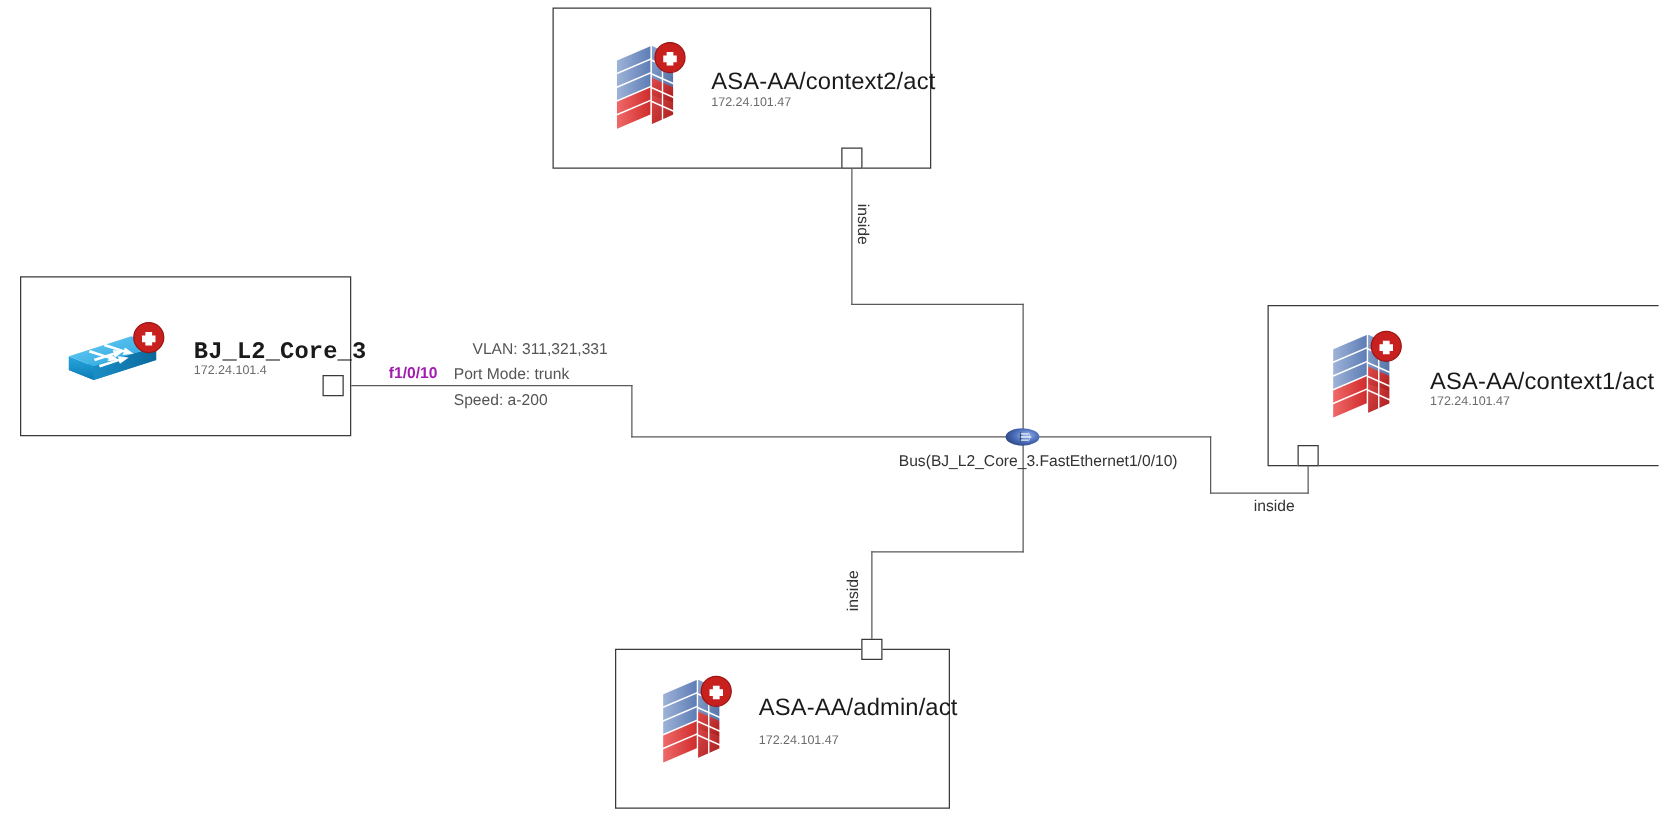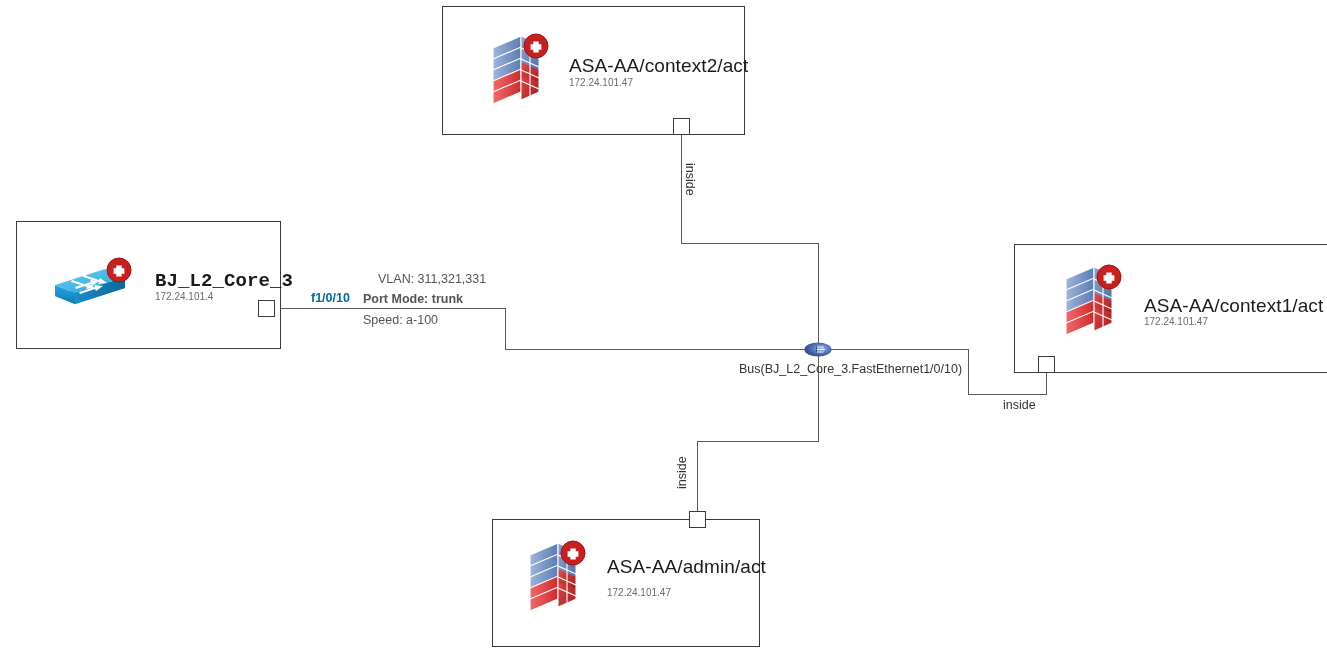--- a/index.html
+++ b/index.html
@@ -50,21 +50,21 @@
   .wire.h{height:1px;}
   .wire.v{width:1px;}
   .edge-label{
     position:absolute;
     font-size:12.5px;
     color:#333;
     white-space:nowrap;
     z-index:5;
   }
   .edge-label.gray{color:#555;}
-  .edge-label.boldk{font-weight:bold;color:#0369a1;text-align:center;}
+  .edge-label.boldk{font-weight:bold;color:#a21caf;text-align:center;}
   .rot-cw{transform:rotate(90deg);transform-origin:left top;}
   .rot-ccw{transform:rotate(-90deg);transform-origin:left top;}
   .bus-node{
     position:absolute;
     width:28px;height:15px;
     z-index:7;
   }
   
   .fw-icon{position:absolute;width:62px;height:80px;}
   .sw-icon{position:absolute;width:88px;height:58px;}
@@ -179,22 +179,22 @@
       <circle cx="72" cy="14" r="12" fill="none" stroke="#9c1413" stroke-width="1"></circle>
       <path d="M69.3 9.6h5.4v2.7h2.7v5.4h-2.7v2.7h-5.4v-2.7h-2.7v-5.4h2.7z" fill="#ffffff"></path>
     </svg>
   </div>
   <div class="node-label bold" style="left:155px;top:270px;font-family:Liberation Mono, monospace;">BJ_L2_Core_3</div>
   <div class="node-ip" style="left:155px;top:291px;text-align:center;">172.24.101.4</div>
   <div class="port" style="left:258px;top:300px;"></div>
 
   <div class="edge-label boldk" style="left:311px;top:291px;">f1/0/10</div>
   <div class="edge-label gray" style="left:363px;top:272px;margin-left:15px;">VLAN: 311,321,331</div>
-  <div class="edge-label gray" style="left:363px;top:292px;font-weight:bold;">Port Mode: trunk</div>
-  <div class="edge-label gray" style="left:363px;top:313px;">Speed: a-100</div>
+  <div class="edge-label gray" style="left:363px;top:292px;">Port Mode: trunk</div>
+  <div class="edge-label gray" style="left:363px;top:313px;">Speed: a-200</div>
 
   <div class="node-box" style="left:1014px;top:244px;width:330px;height:129px;"></div>
   <div class="fw-icon" style="left:1060px;top:263px;">
     <svg viewBox="0 0 62 80" width="62" height="80" xmlns="http://www.w3.org/2000/svg">
       <g>
         <polygon points="6,16 34,4 34,16 6,28" fill="url(#bl1)" stroke="#fff" stroke-width="1.1"></polygon>
         <polygon points="6,27 34,15 34,27 6,39" fill="url(#bl1)" stroke="#fff" stroke-width="1.1"></polygon>
         <polygon points="6,38 34,26 34,38 6,50" fill="url(#bl1)" stroke="#fff" stroke-width="1.1"></polygon>
         <polygon points="6,49 34,37 34,49 6,61" fill="url(#rd1)" stroke="#fff" stroke-width="1.1"></polygon>
         <polygon points="6,60 34,48 34,60 6,72" fill="url(#rd1)" stroke="#fff" stroke-width="1.1"></polygon>
@@ -265,15 +265,15 @@
         </radialGradient>
       </defs>
       <ellipse cx="14" cy="7.5" rx="13.5" ry="7" fill="url(#busg)"></ellipse>
       <path d="M18 2.5 A7 7 0 0 1 18 12.5 A10 10 0 0 0 18 2.5 Z" fill="#c9d9f2" opacity="0.85"></path>
       <line x1="12.5" y1="4" x2="12.5" y2="11" stroke="#1b2c55" stroke-width="1"></line>
       <line x1="12.5" y1="7.5" x2="21" y2="7.5" stroke="#e8eefb" stroke-width="1.2"></line>
       <line x1="12.5" y1="5" x2="19" y2="5" stroke="#e8eefb" stroke-width="1"></line>
       <line x1="12.5" y1="10" x2="19" y2="10" stroke="#e8eefb" stroke-width="1"></line>
     </svg>
   </div>
-  <div class="edge-label" style="left:719px;top:362px;margin-left:20px;">Bus(BJ_L2_Core_3.FastEthernet1/0/10)</div>
+  <div class="edge-label" style="left:719px;top:362px;">Bus(BJ_L2_Core_3.FastEthernet1/0/10)</div>
 
 </div>
 
 </body></html>

